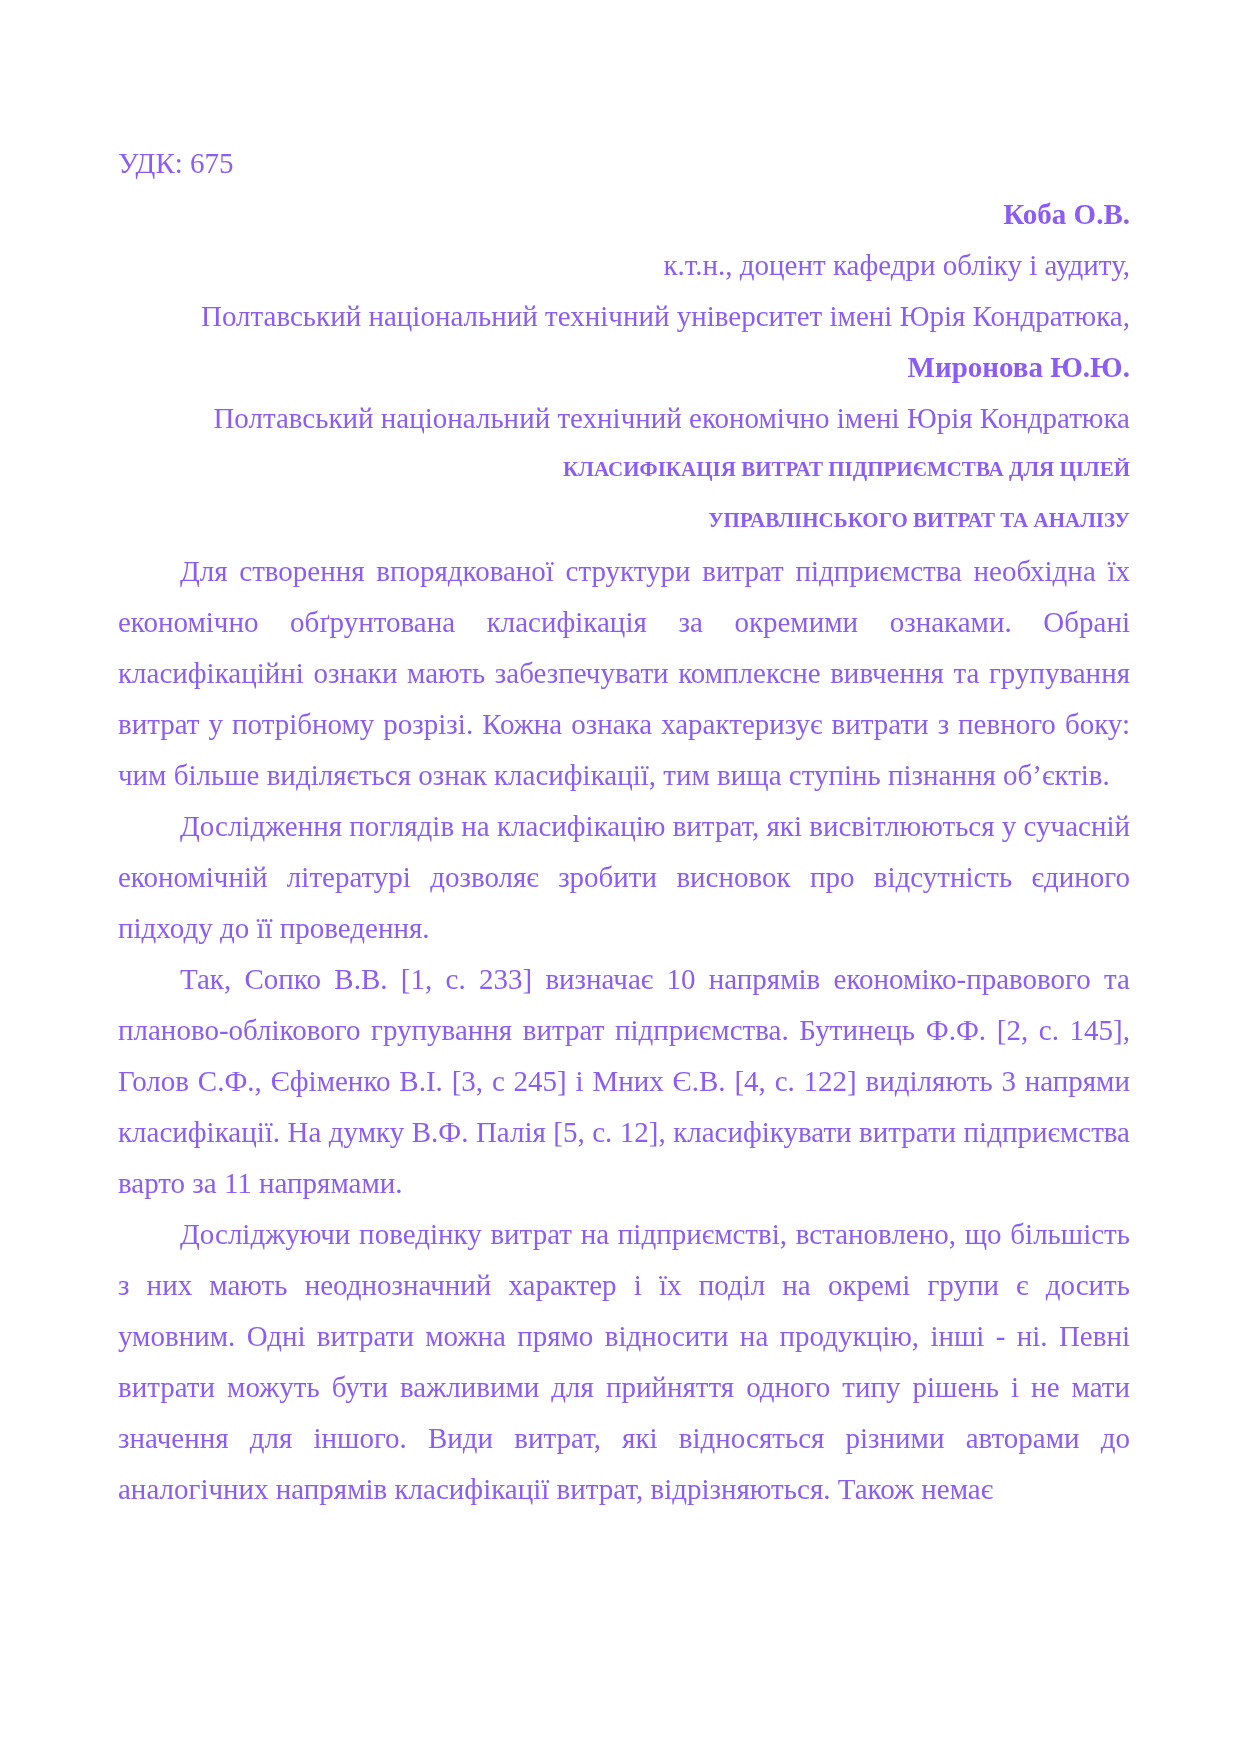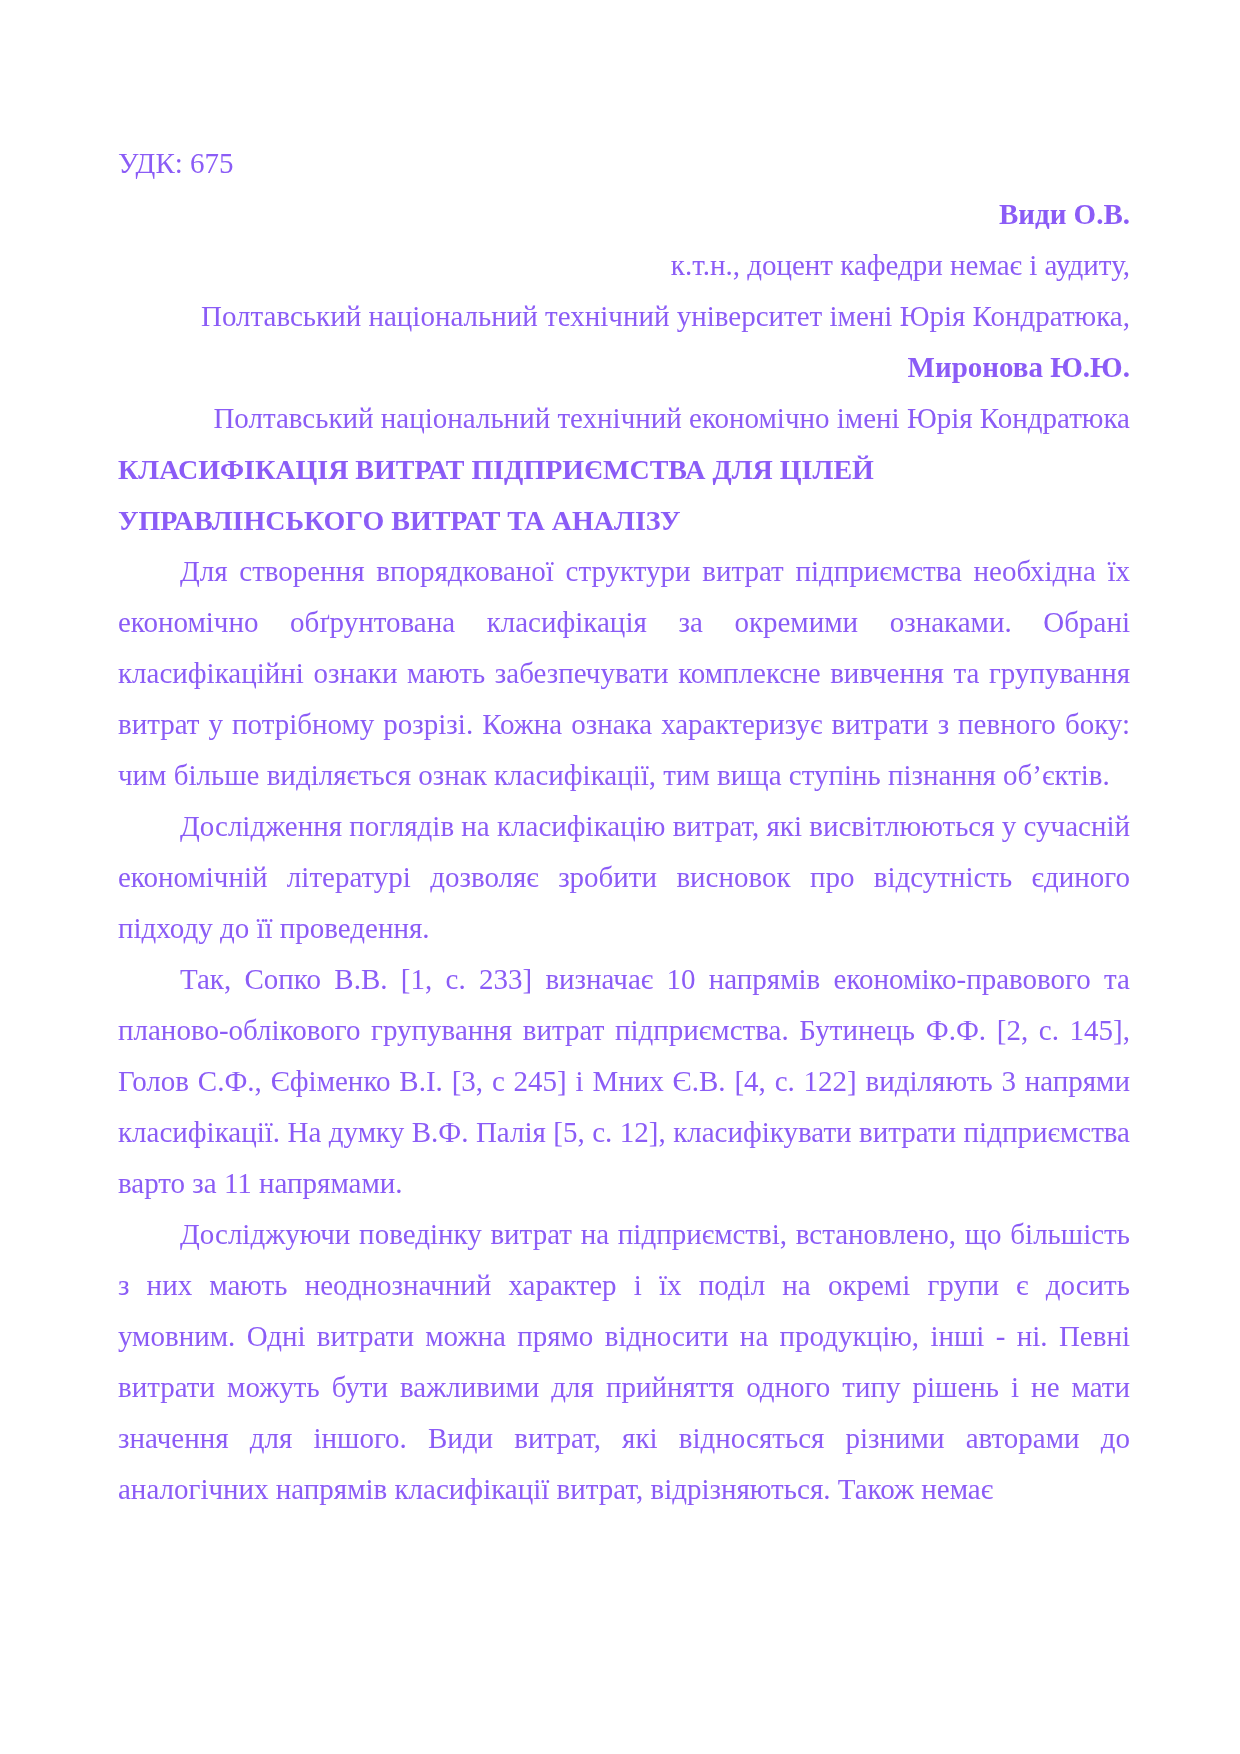--- a/index.html
+++ b/index.html
@@ -28,42 +28,42 @@
     text-align: left;
   }
   .author-block {
     text-align: right;
   }
   .author-name {
     font-weight: bold;
   }
   .article-title {
     font-weight: bold;
-    text-align: left;
+    text-align: right;
     margin: 0;
-    font-size: 28px;
+    font-size: 21px;
     line-height: 51px;
   }
   p.body-par {
     margin: 0;
     text-align: justify;
     text-indent: 62px;
   }
 </style>
 </head>
 <body>
 
 <div class="page">
   <div class="content">
 
     <div class="udc">УДК: 675</div>
 
     <div class="author-block">
-      <div class="author-name">Види О.В.</div>
-      <div class="author-position">к.т.н., доцент кафедри немає і аудиту,</div>
+      <div class="author-name">Коба О.В.</div>
+      <div class="author-position">к.т.н., доцент кафедри обліку і аудиту,</div>
       <div class="author-affiliation">Полтавський національний технічний університет імені Юрія Кондратюка,</div>
       <div class="author-name">Миронова Ю.Ю.</div>
       <div class="author-affiliation">Полтавський національний технічний економічно імені Юрія Кондратюка</div>
     </div>
 
     <h1 class="article-title">
       <span>КЛАСИФІКАЦІЯ ВИТРАТ ПІДПРИЄМСТВА ДЛЯ ЦІЛЕЙ</span><br>
       <span>УПРАВЛІНСЬКОГО ВИТРАТ ТА АНАЛІЗУ</span>
     </h1>
 

